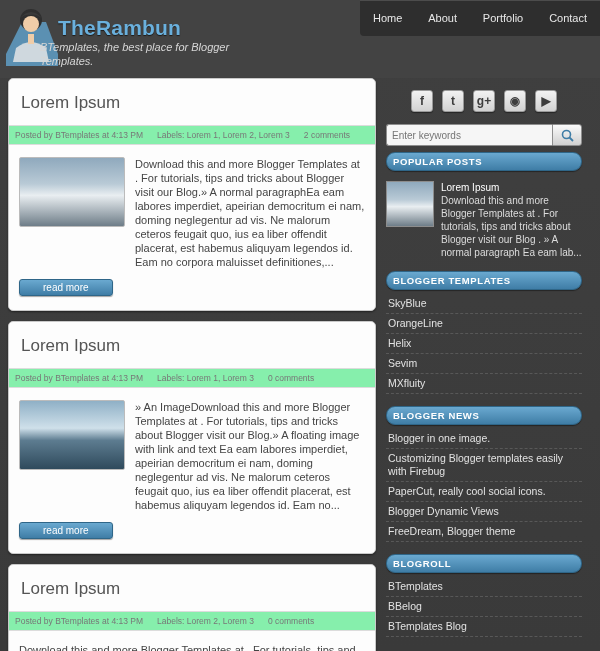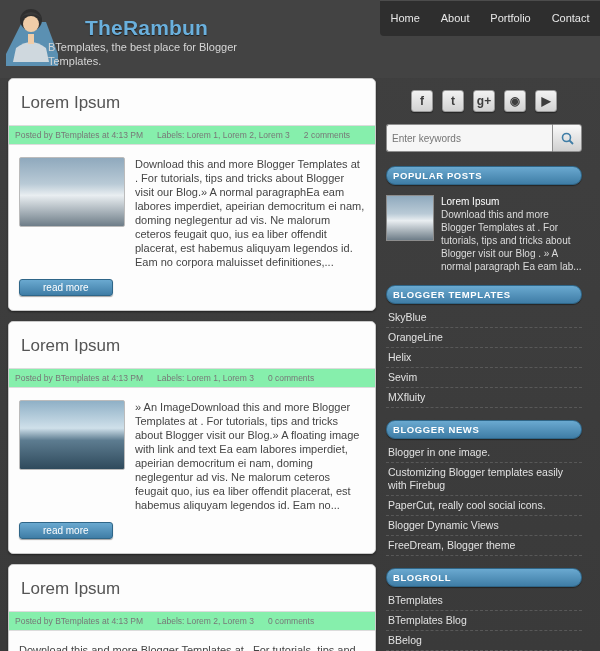--- a/index.html
+++ b/index.html
@@ -30,34 +30,34 @@
     width: 52px; height: 62px;
   }
   .site-title {
     position: absolute;
     left: 58px; top: 16px;
     font-size: 21px;
     font-weight: bold;
     color: #6ab0dd;
     letter-spacing: 0.2px;
     text-shadow: 0 1px 1px rgba(0,0,0,.6);
-    margin-left: 27px;
   }
   .site-desc {
     position: absolute;
-    left: 48px; top: 40px;
+    left: 40px; top: 40px;
     width: 230px;
     font-size: 11px;
     line-height: 14px;
     color: #d6d6d6;
+    font-style: italic;
   }
   .navbar {
     position: absolute;
     right: 0; top: 0;
-    width: 220px; height: 36px;
+    width: 240px; height: 36px;
     background: #2e2e2e;
     border-bottom-left-radius: 4px;
     display: flex;
     align-items: center;
     justify-content: space-around;
     box-shadow: inset 0 1px 0 #4c4c4c;
   }
   .navbar a {
     color: #e8e8e8;
     text-decoration: none;
@@ -154,22 +154,22 @@
     font-size: 12px;
     font-weight: bold;
     display: flex;
     align-items: center;
     justify-content: center;
     text-decoration: none;
     box-shadow: 0 1px 1px rgba(0,0,0,.4);
   }
   .searchbox {
     display: flex;
-    height: 28px;
-    margin-bottom: 14px;
+    height: 22px;
+    margin-bottom: 6px;
   }
   .searchbox input {
     flex: 1;
     border: 1px solid #8e8e8e;
     border-right: none;
     border-radius: 3px 0 0 3px;
     background: #f6f6f6;
     font-size: 10px;
     padding: 0 5px;
     color: #555;
@@ -353,20 +353,20 @@
           <a href="#">PaperCut, really cool social icons.</a>
           <a href="#">Blogger Dynamic Views</a>
           <a href="#">FreeDream, Blogger theme</a>
         </div>
       </div>
 
       <div class="widget">
         <div class="widget-title">BLOGROLL</div>
         <div class="widget-body">
           <a href="#">BTemplates</a>
+          <a href="#">BBelog</a>
           <a href="#">BTemplates Blog</a>
-          <a href="#">BBelog</a>
         </div>
       </div>
 
     </div>
   </div>
 </div>
 
 </body></html>

